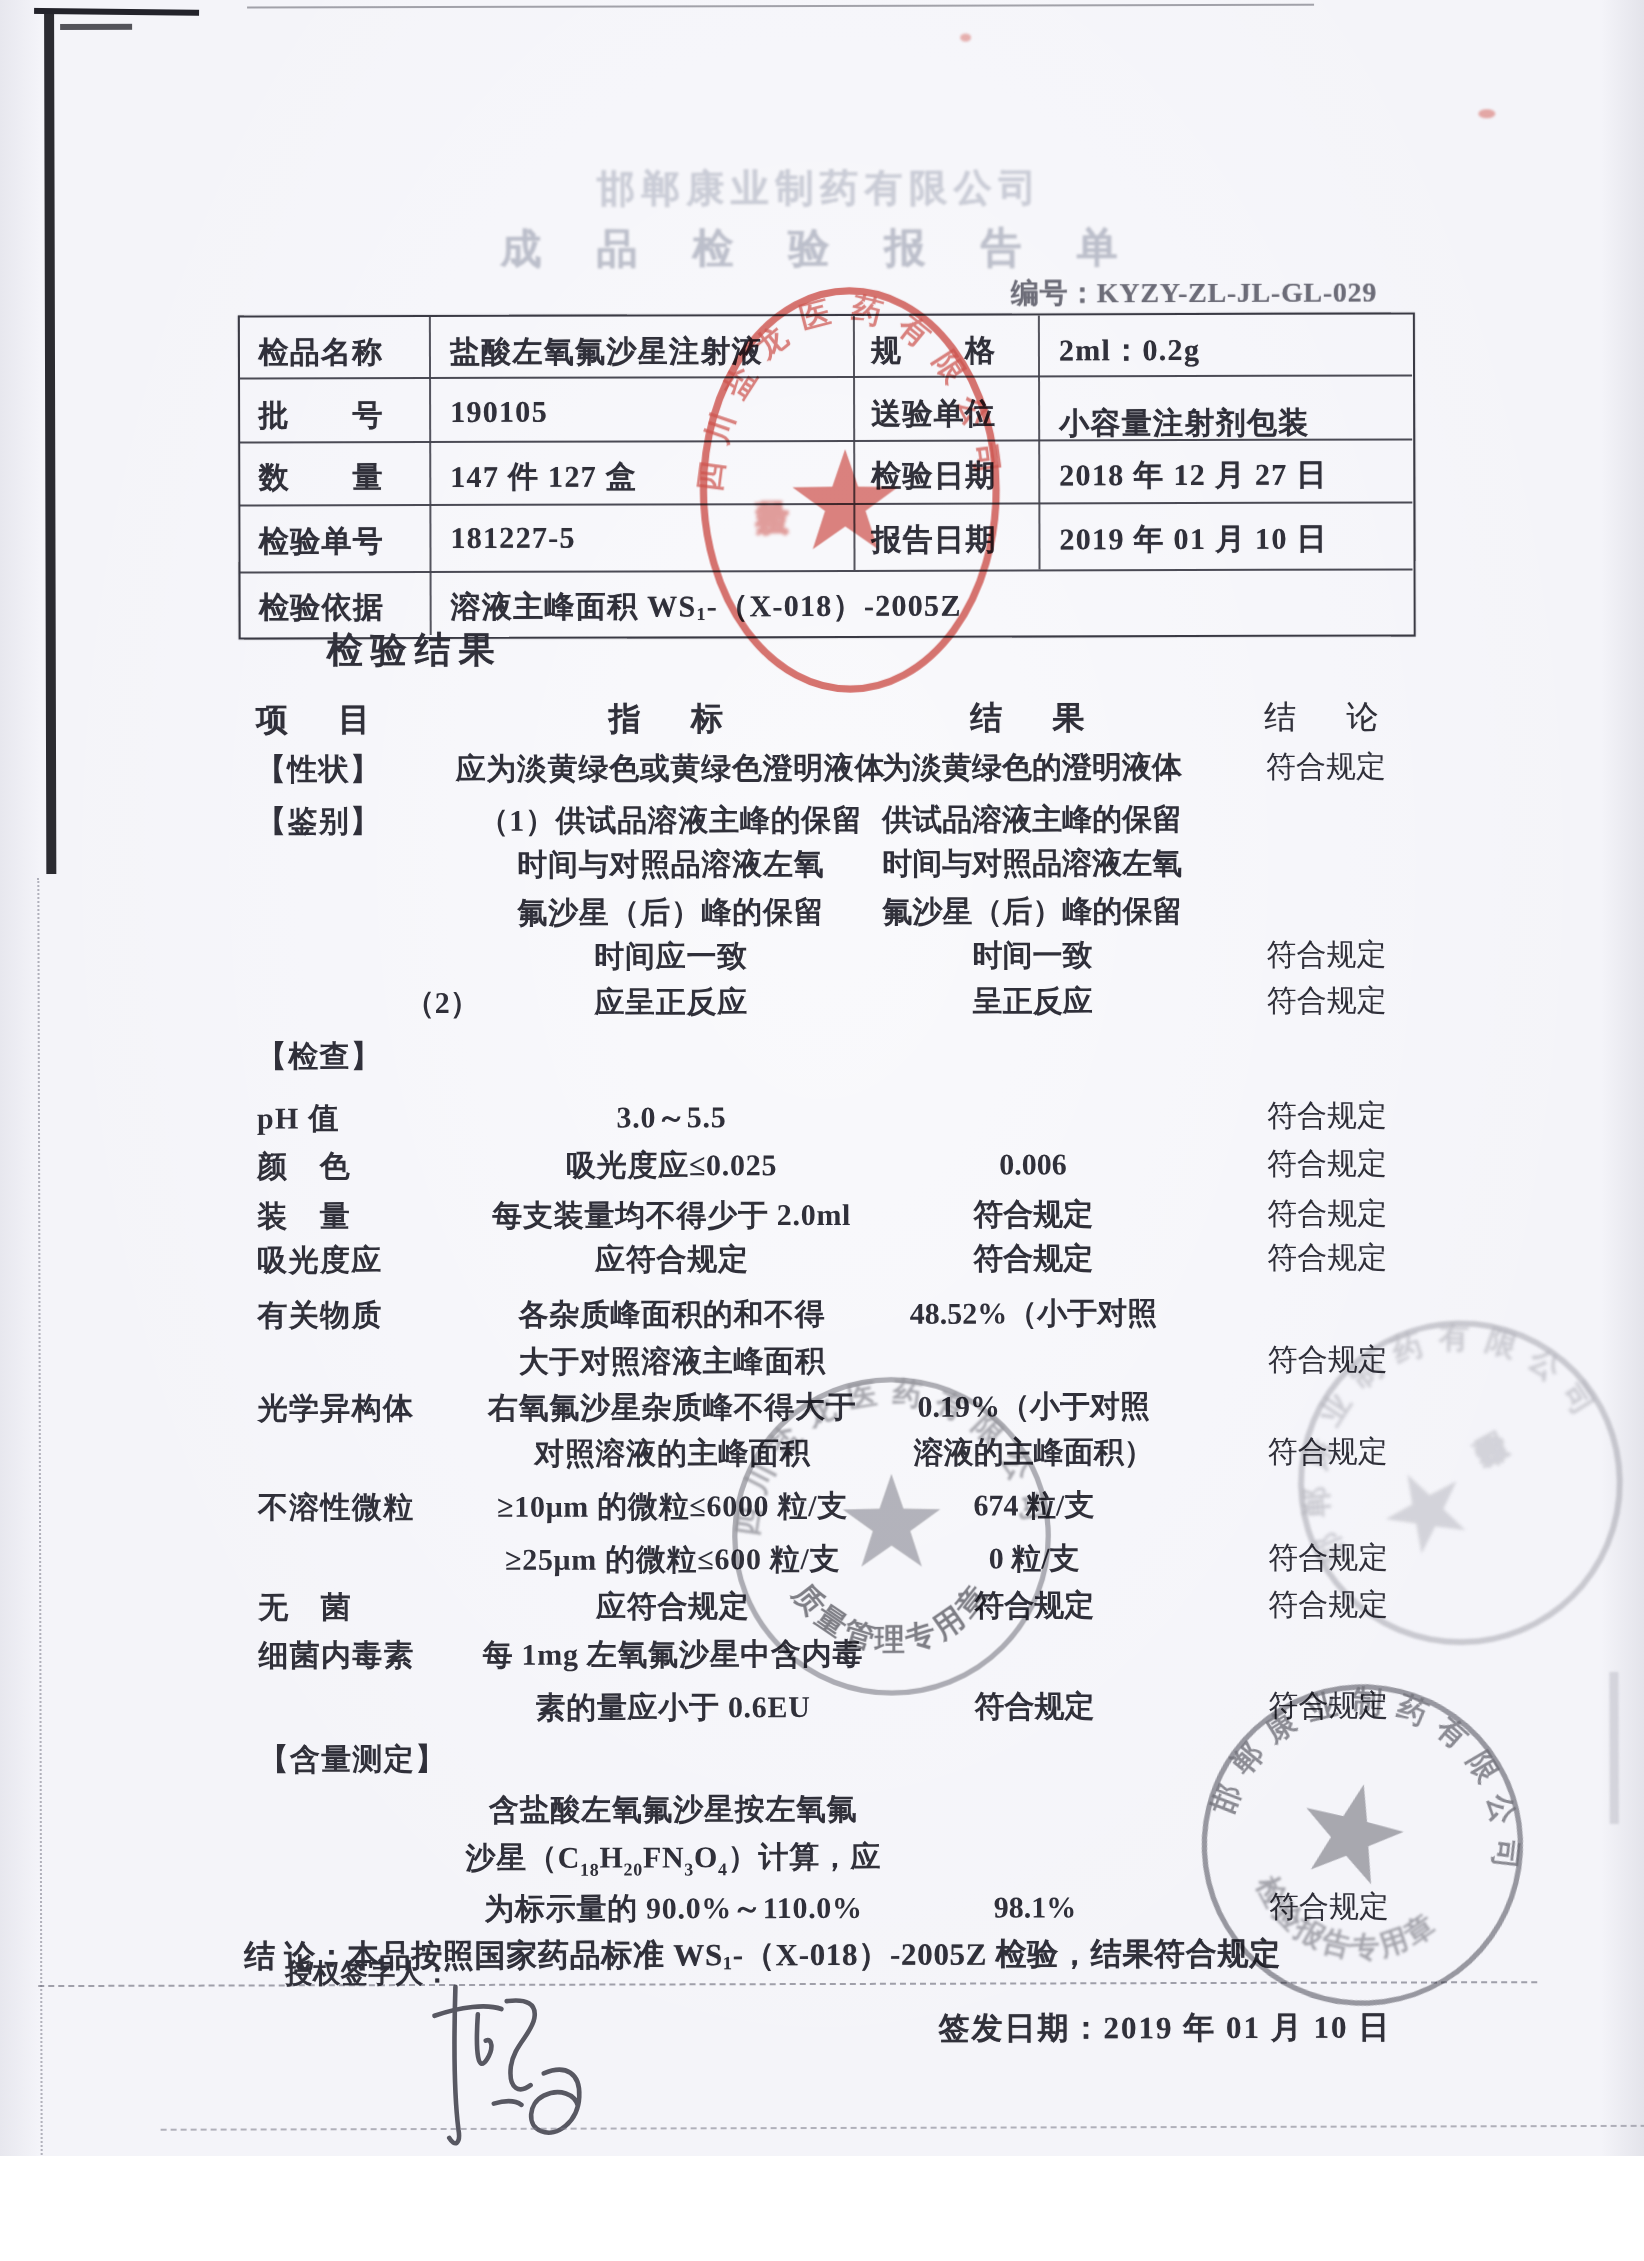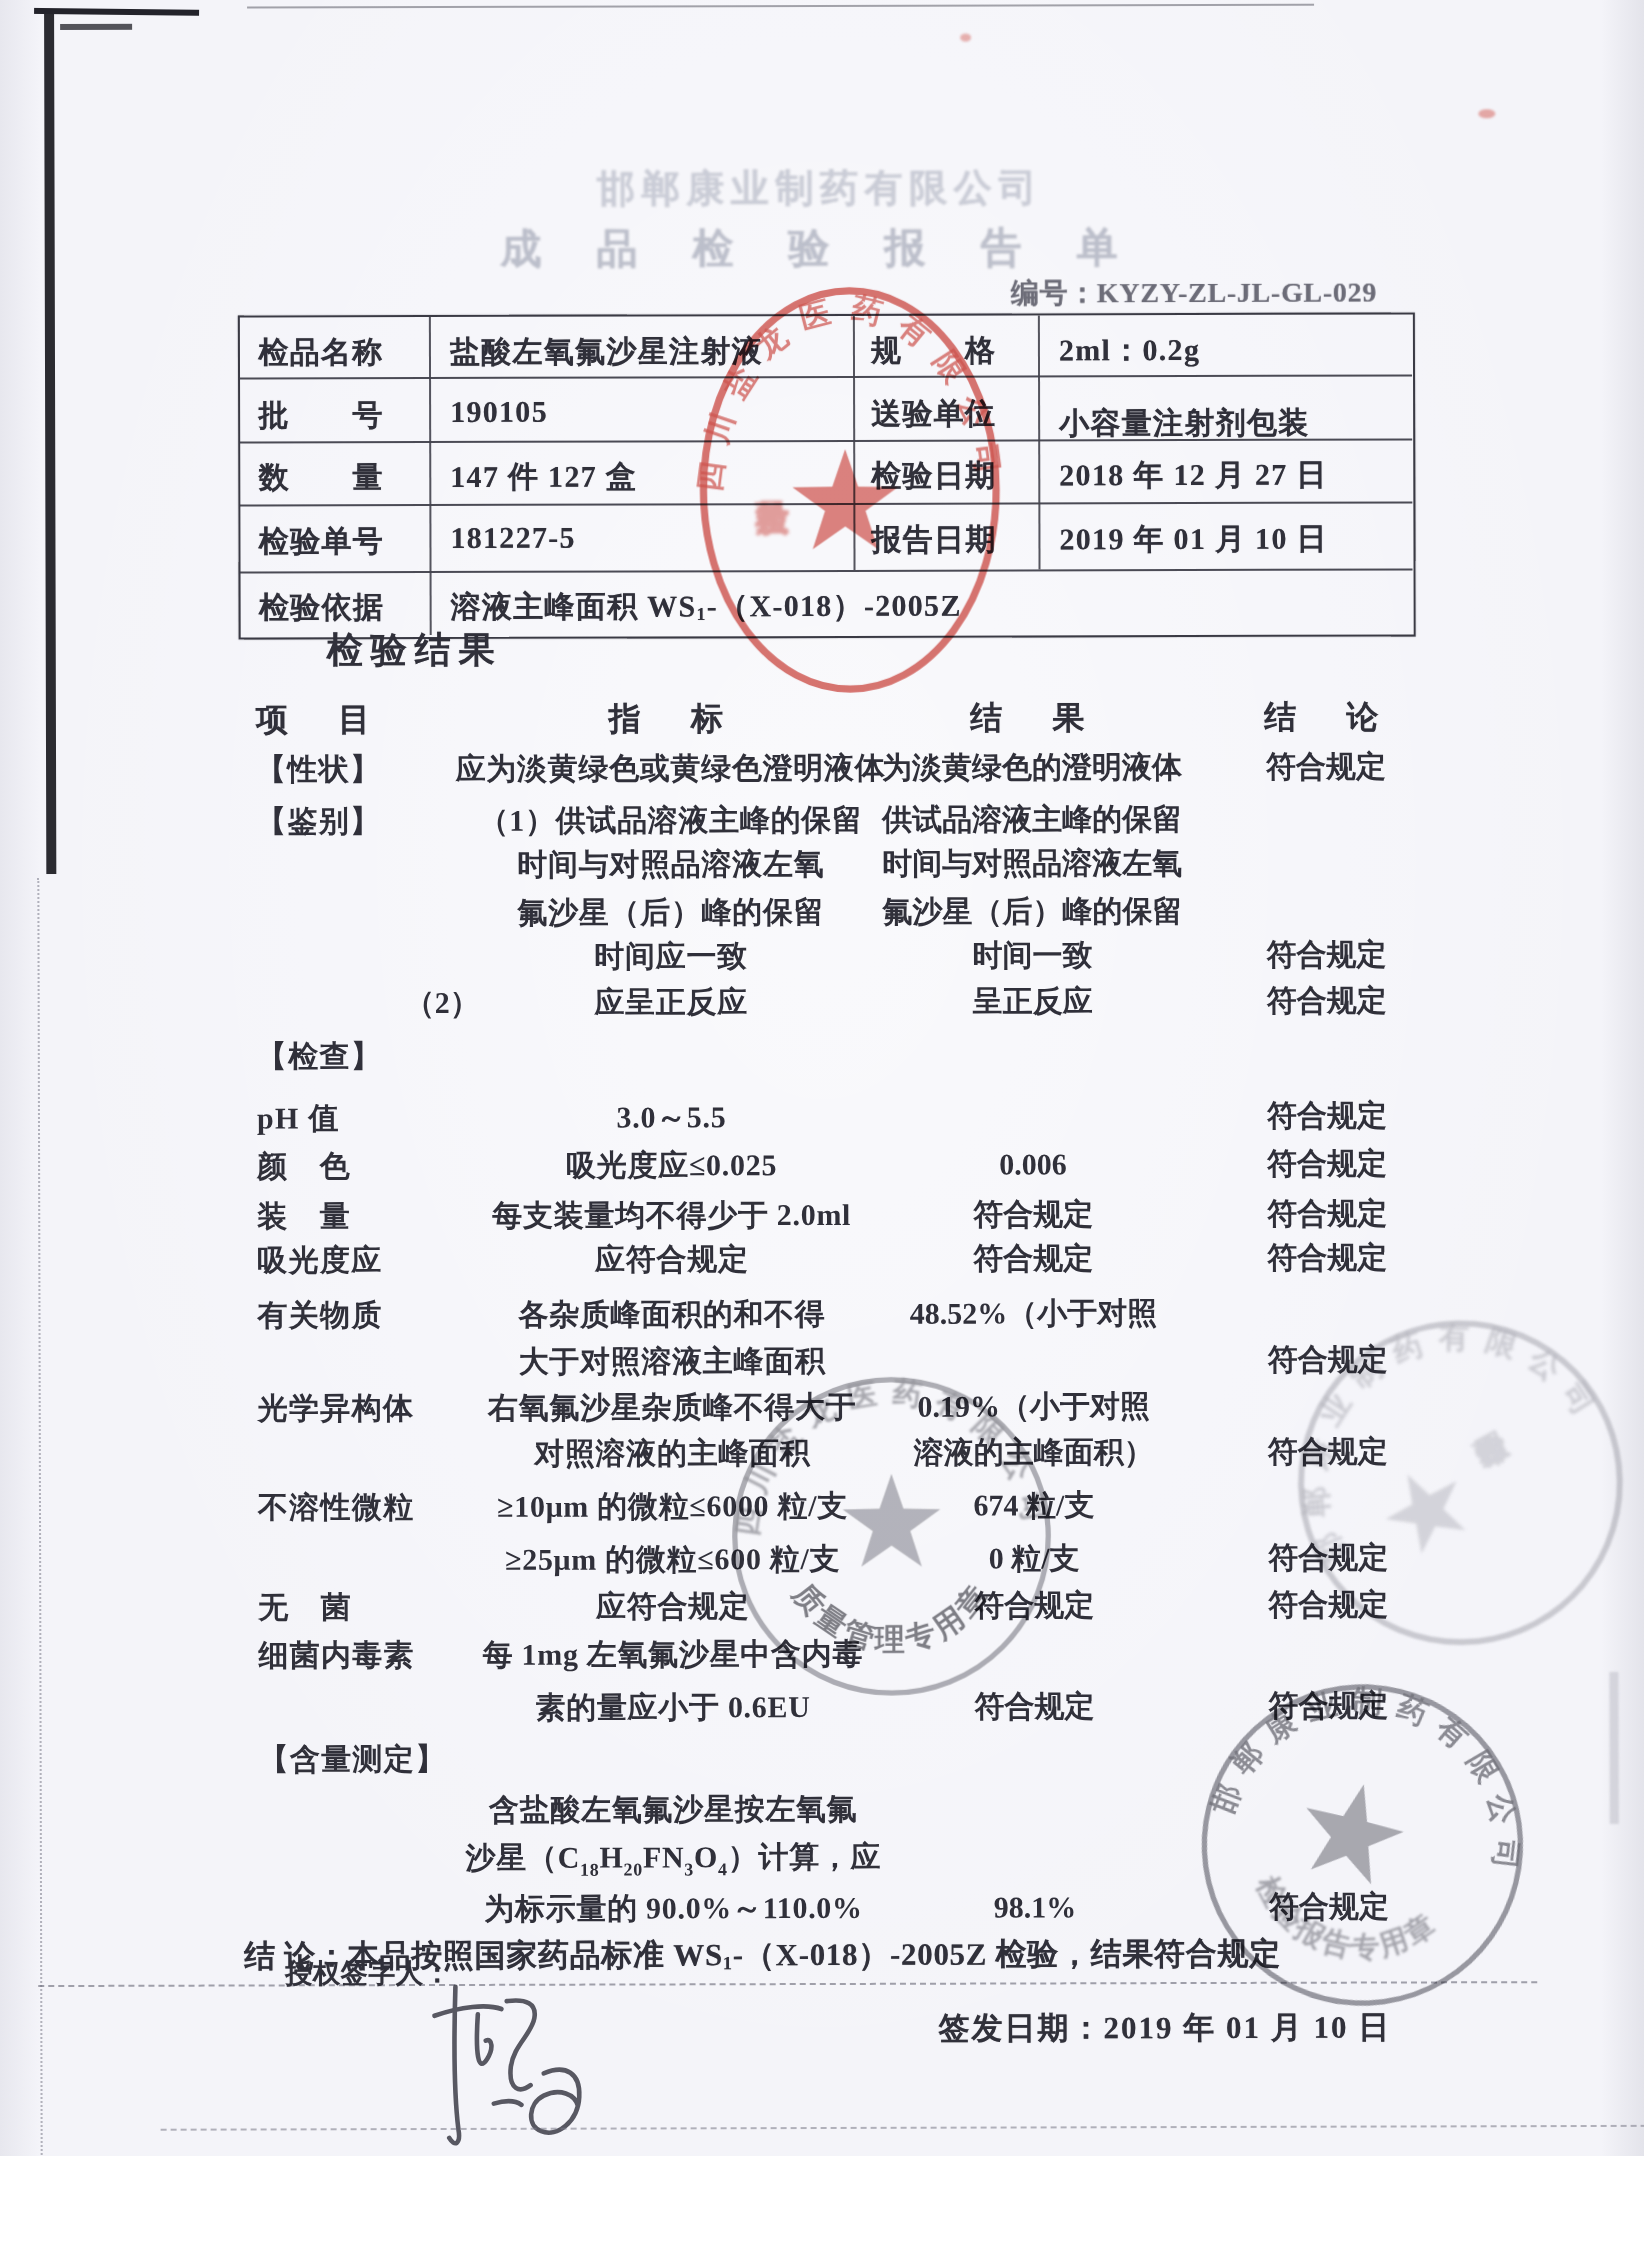--- a/index.html
+++ b/index.html
@@ -27,21 +27,21 @@
   .vline{position:absolute;top:0;width:0;border-left:2px solid #42424c;opacity:.9;}
   .cell{position:absolute;font-size:30px;font-weight:700;letter-spacing:1.3px;white-space:nowrap;
         text-shadow:0 0 0.7px rgba(45,45,55,.5);}
   
   .sect{left:328px;top:625px;font-size:36px;letter-spacing:8px;}
   .rrow{position:absolute;left:0;width:1645px;height:45px;line-height:45px;font-size:30px;}
   .c-item{position:absolute;left:257px;width:191px;font-weight:700;letter-spacing:1.3px;white-space:nowrap;}
   .c-marker{position:absolute;left:405px;width:79px;font-weight:700;}
   .c-spec{position:absolute;left:395px;width:553px;text-align:center;font-weight:700;letter-spacing:0.7px;white-space:nowrap;}
   .c-res{position:absolute;left:847px;width:372px;text-align:center;font-weight:700;white-space:nowrap;}
-  .c-con{position:absolute;left:1220px;width:214px;text-align:center;font-weight:700;white-space:nowrap;}
+  .c-con{position:absolute;left:1220px;width:214px;text-align:center;font-weight:400;white-space:nowrap;}
   .hdr .c-item,.hdr .c-spec,.hdr .c-res,.hdr .c-con{font-size:32px;letter-spacing:9.2px;}
   sub{font-size:60%;vertical-align:-18%;}
   .concl-line{left:242px;top:1934px;font-size:31px;width:1384px;}
   
   .sep{left:36px;top:1983px;width:1499px;border-top:2px dashed rgba(90,90,105,.55);}
   .auth{left:283px;top:1954px;font-size:27px;}
   .issue{left:936px;top:2008px;font-size:31px;letter-spacing:2px;}
   
   .leftbar{left:47px;top:9.2px;width:10px;height:863px;background:#191920;filter:blur(0.7px);opacity:.92;}
   .leftdots{left:38px;top:876px;height:1344px;border-left:2px dotted rgba(110,110,125,.5);}

